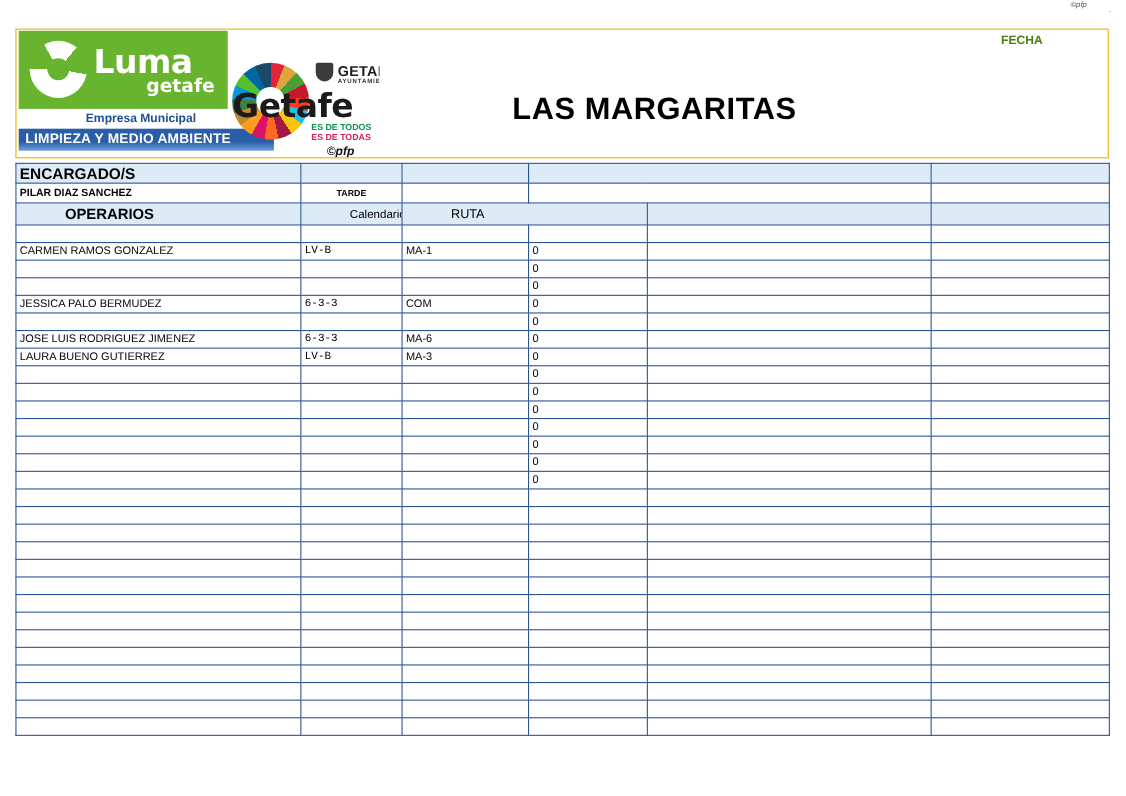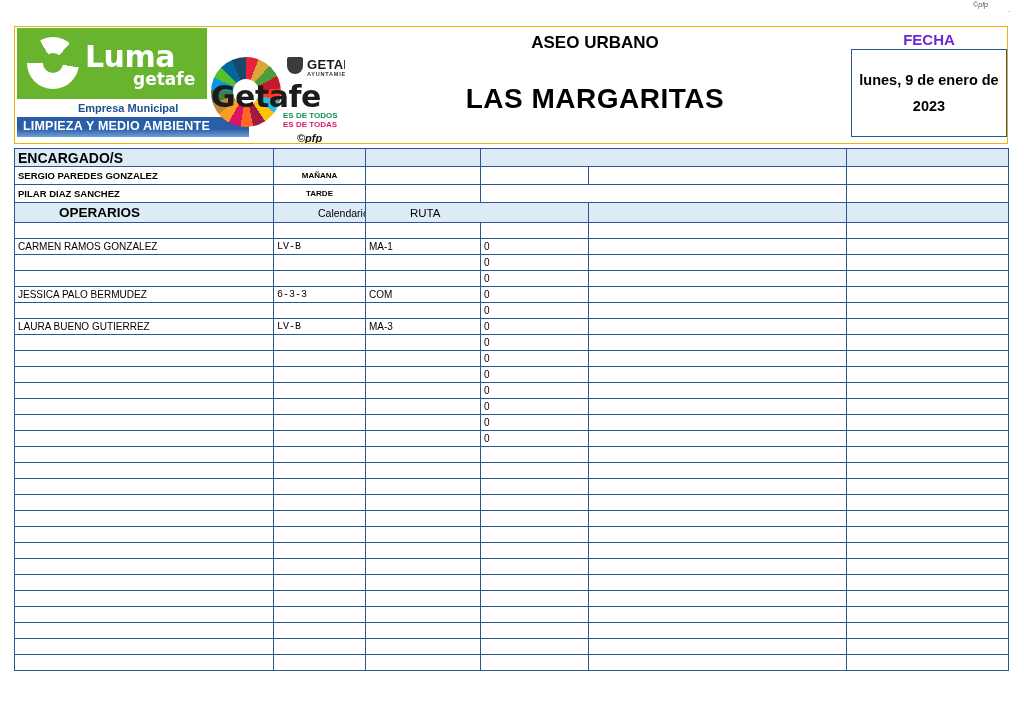--- a/index.html
+++ b/index.html
@@ -237,23 +237,23 @@
     font-weight: bold;
     color: #000;
     letter-spacing: 0.5px;
   }
   .fecha-label {
     position: absolute;
     left: 836px;
     top: 4px;
     width: 156px;
     text-align: center;
-    font-size: 15px;
-    font-weight: bold;
-    color: #6d28d9;
+    font-size: 11px;
+    font-weight: bold;
+    color: #4d7c0f;
   }
   .fecha-box {
     position: absolute;
     left: 836px;
     top: 22px;
     width: 156px;
     height: 88px;
     border: 1px solid #2f5496;
     box-sizing: border-box;
     display: flex;
@@ -368,27 +368,23 @@
         <div class="shield"></div>
       </div>
       <div class="getafe-word">GETAFE</div>
       <div class="ayto-word">AYUNTAMIENTO</div>
       <div class="getafe-big">Getafe</div>
       <div class="es-de-1">ES DE TODOS</div>
       <div class="es-de-2">ES DE TODAS</div>
       <div class="pfp-header">©pfp</div>
     </div>
 
-    <div class="title-aseo">ASEO URBANO</div>
     <div class="title-main">LAS MARGARITAS</div>
 
     <div class="fecha-label">FECHA</div>
-    <div class="fecha-box">
-      <div class="fecha-value">lunes, 9 de enero de 2023</div>
-    </div>
   </div>
 
   <table class="sheet">
     <colgroup>
       <col style="width:259px">
       <col style="width:92px">
       <col style="width:115px">
       <col style="width:108px">
       <col style="width:258px">
       <col style="width:162px">
@@ -396,28 +392,20 @@
     <tbody>
 
       <tr class="row-enc">
         <td>ENCARGADO/S</td>
         <td></td>
         <td></td>
         <td colspan="2"></td>
         <td></td>
       </tr>
 
-      <tr class="row-sup">
-        <td>SERGIO PAREDES GONZALEZ</td>
-        <td class="center">MAÑANA</td>
-        <td></td>
-        <td></td>
-        <td></td>
-        <td></td>
-      </tr>
 
       <tr class="row-sup">
         <td>PILAR DIAZ SANCHEZ</td>
         <td class="center">TARDE</td>
         <td></td>
         <td colspan="2"></td>
         <td></td>
       </tr>
 
       <tr class="row-operarios">
@@ -470,20 +458,28 @@
         </tr>
         <tr class="data">
           <td class="name"></td>
           <td class="cal"></td>
           <td class="ruta"></td>
           <td class="zero">0</td>
           <td></td>
           <td></td>
         </tr>
         <tr class="data">
+          <td class="name">JOSE LUIS RODRIGUEZ JIMENEZ</td>
+          <td class="cal">6-3-3</td>
+          <td class="ruta">MA-6</td>
+          <td class="zero">0</td>
+          <td></td>
+          <td></td>
+        </tr>
+        <tr class="data">
           <td class="name">LAURA BUENO GUTIERREZ</td>
           <td class="cal">LV-B</td>
           <td class="ruta">MA-3</td>
           <td class="zero">0</td>
           <td></td>
           <td></td>
         </tr>
         <tr class="data">
           <td class="name"></td>
           <td class="cal"></td>

